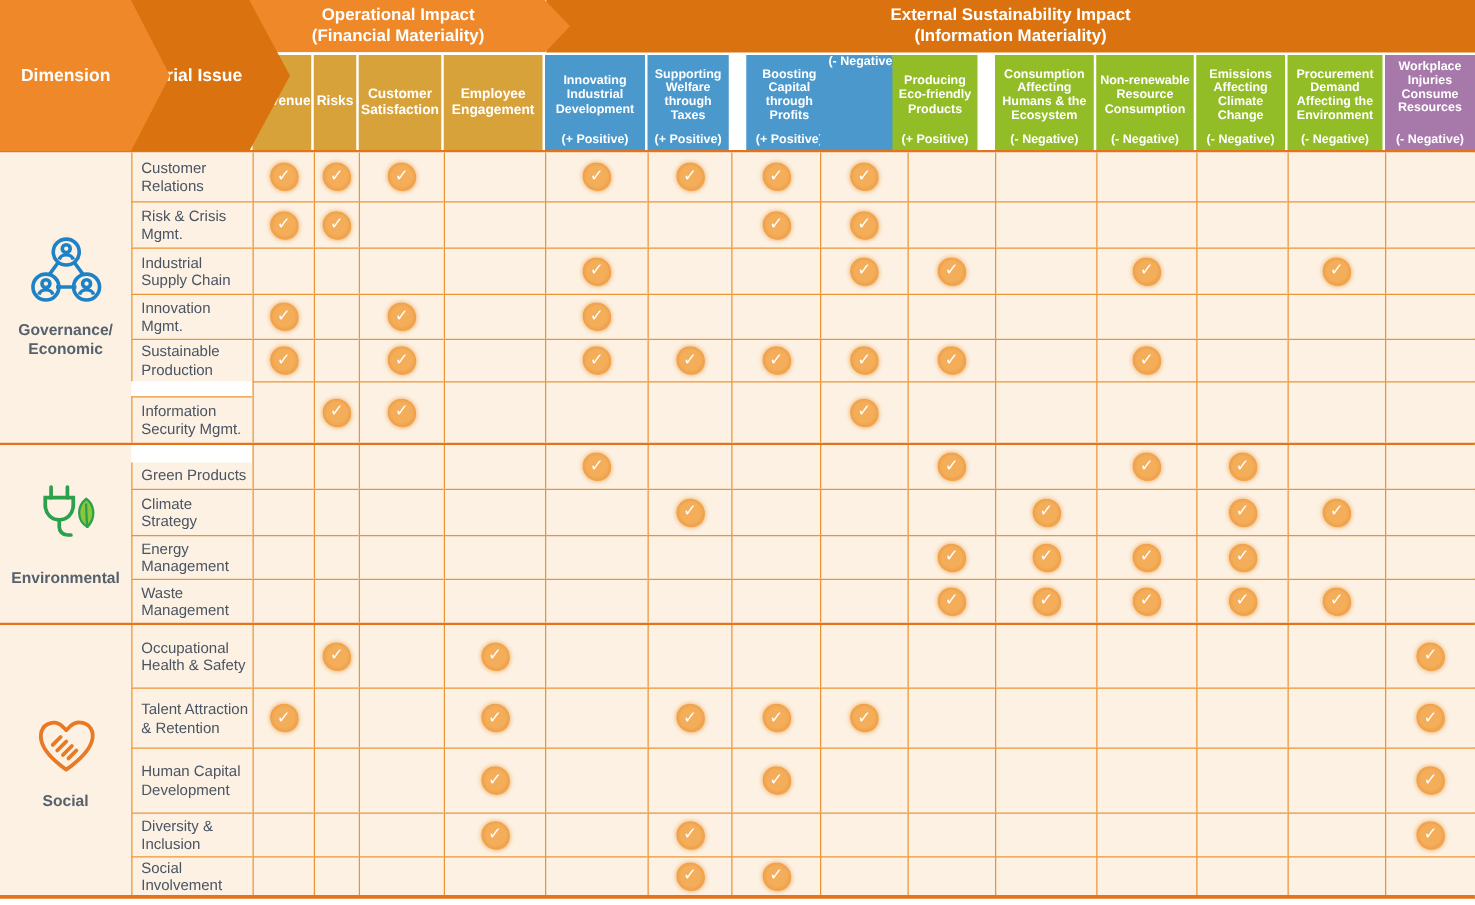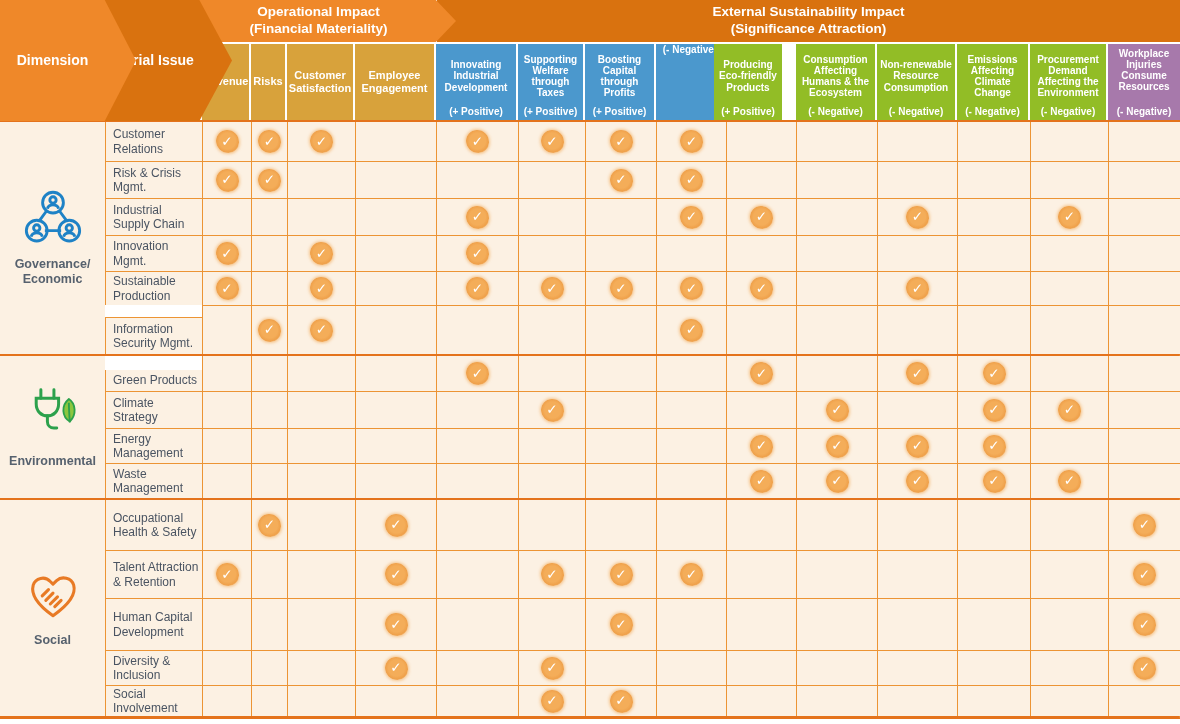--- a/index.html
+++ b/index.html
@@ -80,21 +80,21 @@
   <div class="banner banner-operational">
     <div class="banner-text">
       <span>Operational Impact</span>
       <span>(Financial Materiality)</span>
     </div>
   </div>
 
   <div class="banner banner-external">
     <div class="banner-text">
       <span>External Sustainability Impact</span>
-      <span>(Significance Attraction)</span>
+      <span>(Information Materiality)</span>
     </div>
   </div>
 
   <div class="chev chev-material">
     <span>Material Issue</span>
   </div>
 
   <div class="chev chev-dimension">
     <span>Dimension</span>
   </div>
@@ -113,21 +113,21 @@
         <span class="sh-label">Customer Satisfaction</span>
       </div>
       <div class="shcell sh-economic" style="left: 234px; width: 80px;">
         <span class="sh-label">Innovating Industrial Development</span>
         <span class="sh-tag">(+ Positive)</span>
       </div>
       <div class="shcell sh-economic" style="left: 316px; width: 65px;">
         <span class="sh-label">Supporting Welfare through Taxes</span>
         <span class="sh-tag">(+ Positive)</span>
       </div>
-      <div class="shcell sh-economic" style="left: 383px; width: 69px;">
+      <div class="shcell sh-economic" style="left: 395px; width: 69px;">
         <span class="sh-label">Boosting Capital through Profits</span>
         <span class="sh-tag">(+ Positive)</span>
       </div>
       <div class="shcell sh-economic" style="left: 454px; width: 68px;">
         <span class="sh-tag">(- Negative)</span>
       </div>
       <div class="shcell sh-environmental" style="left: 512px; width: 68px;">
         <span class="sh-label">Producing Eco-friendly Products</span>
         <span class="sh-tag">(+ Positive)</span>
       </div>

